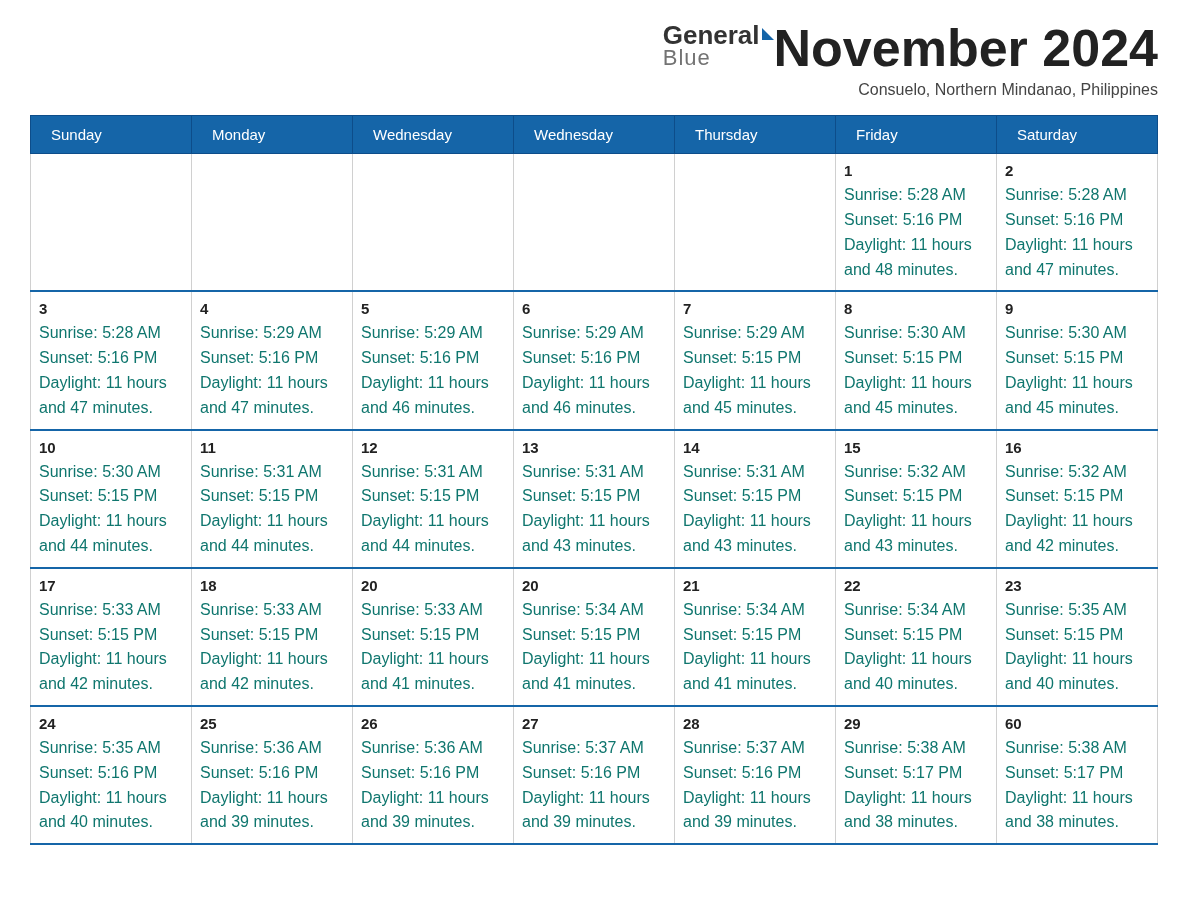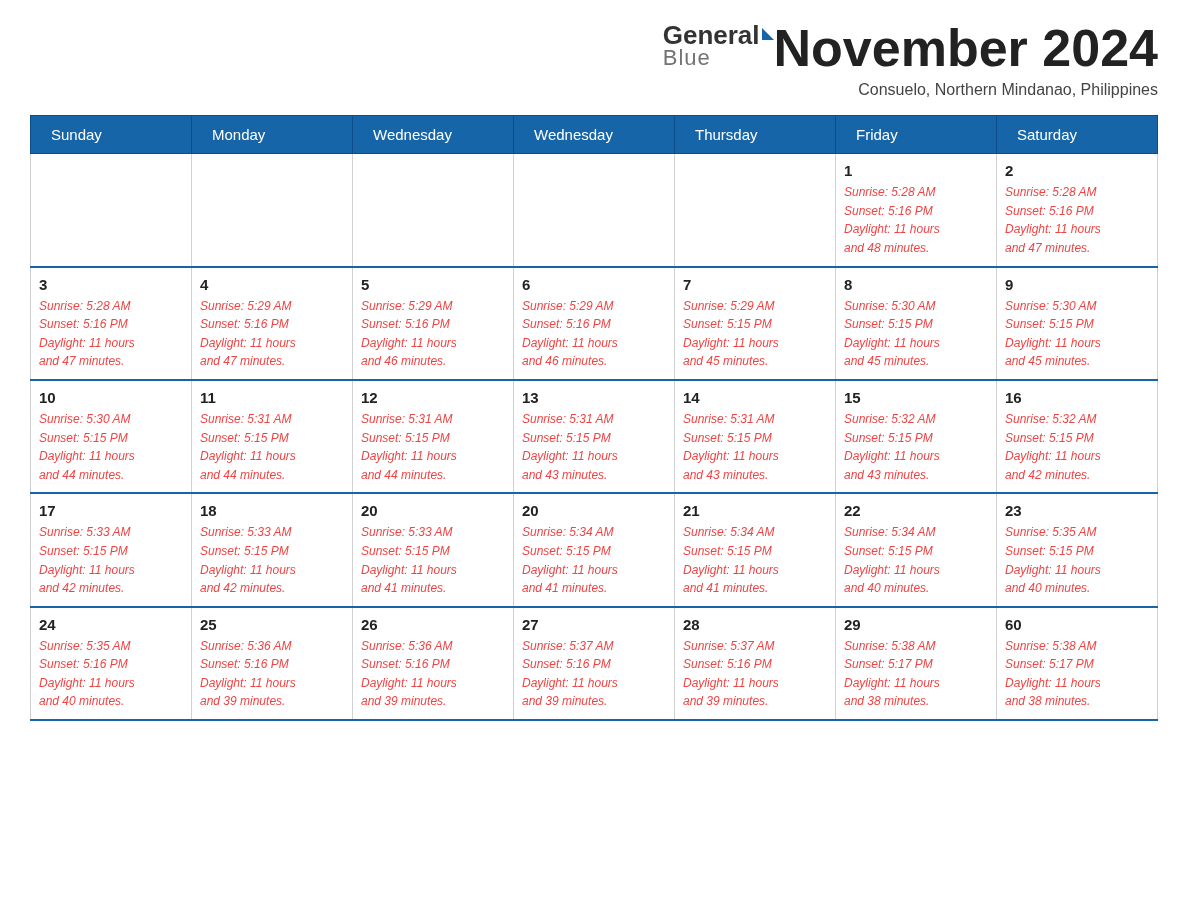--- a/index.html
+++ b/index.html
@@ -86,24 +86,23 @@
       height: 110px;
     }
     .day-number {
       font-size: 15px;
       font-weight: bold;
       color: #222;
       margin-bottom: 4px;
       display: block;
     }
     .day-detail {
-      font-size: 12px;
-      color: #ef4444;
+      font-size: 16px;
+      color: #0f766e;
       line-height: 1.55;
-      font-style: italic;
     }
     .empty-cell {
       background: #fff;
     }
   </style>
 </head>
 <body>
 
 <div class="header-area">
   <div class="logo-area">

